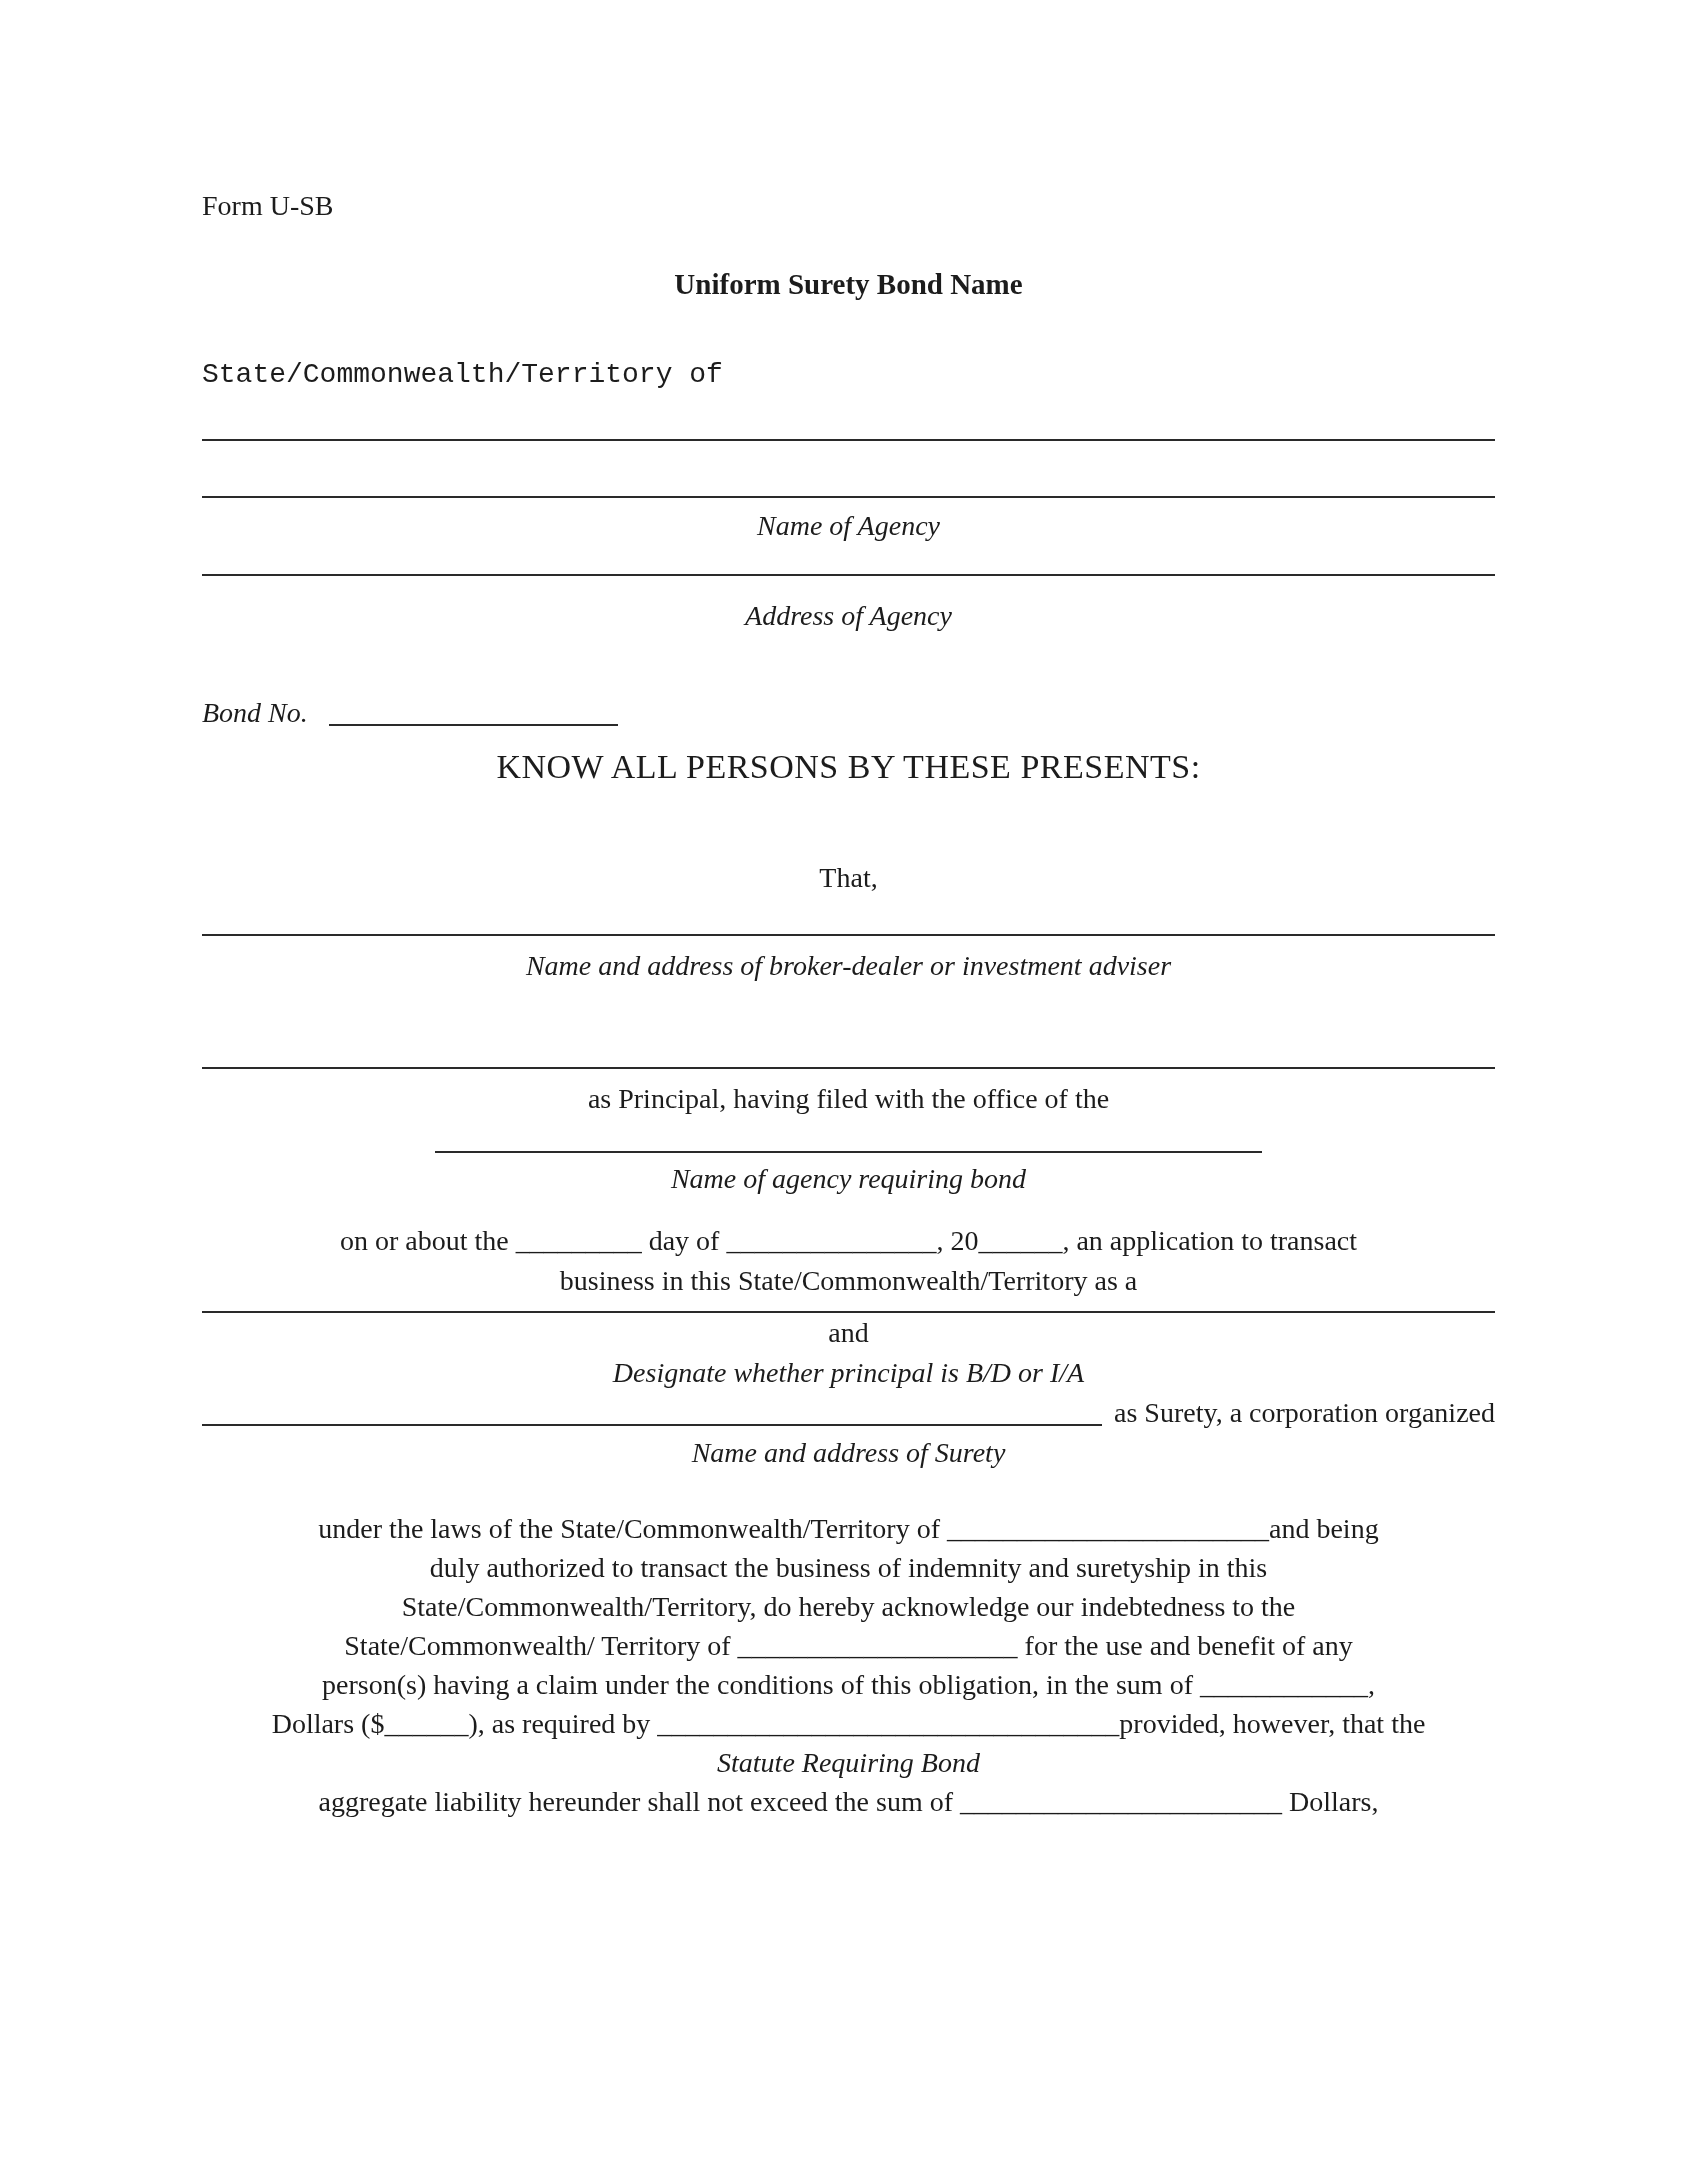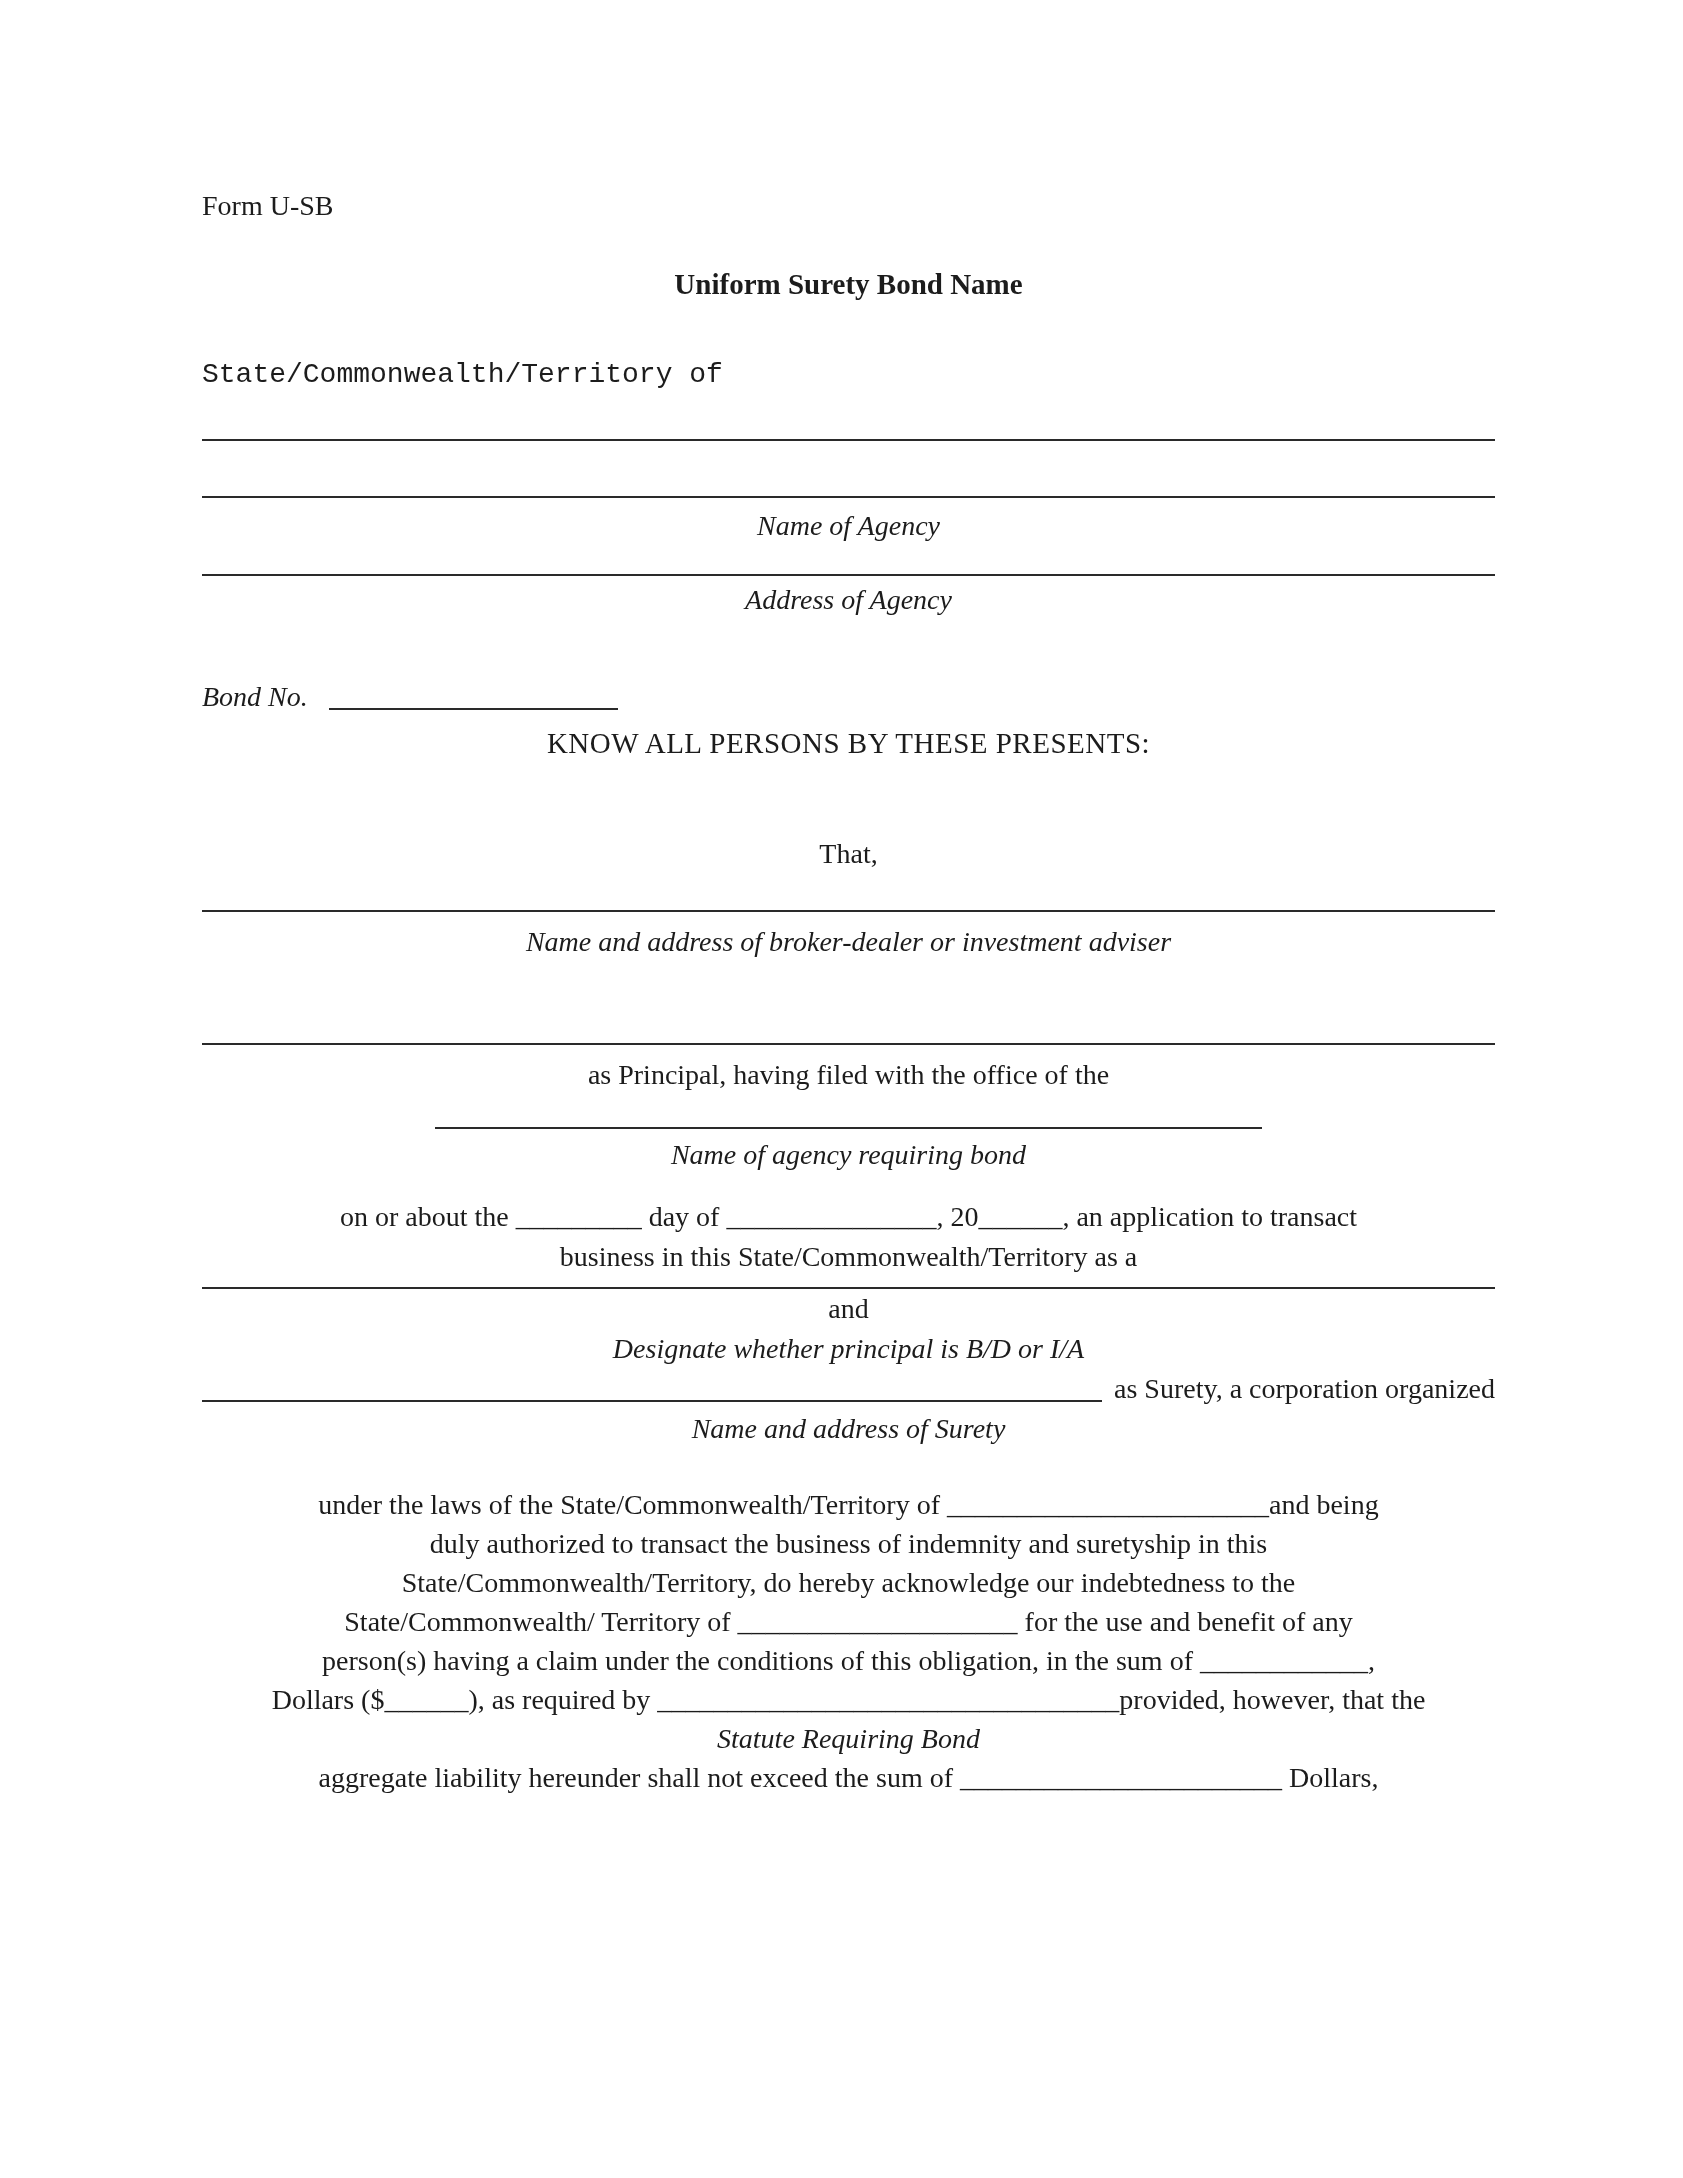--- a/index.html
+++ b/index.html
@@ -32,31 +32,31 @@
     margin-left: auto;
     margin-right: auto;
   }
   .form-number   { padding-top: 186px; }
   .doc-title     { margin-top: 38px; font-size: 29px; }
   .state-label   { margin-top: 51px; font-family: Liberation Mono, monospace; }
   .rule-1        { margin-top: 44px; }
   .rule-2        { margin-top: 55px; }
   .cap-agency    { margin-top: 8px; }
   .rule-3        { margin-top: 28px; }
-  .cap-address   { margin-top: 4px; }
+  .cap-address   { margin-top: 20px; }
   .bond-line     { margin-top: 57px; }
   .blank-inline {
     display: inline-block;
     height: 0;
     border-bottom: 2px solid #2a2a2a;
     vertical-align: baseline;
     transform: translateY(4px);
   }
   .bond-blank { width: 289px; margin-left: 14px; }
-  .know-all      { margin-top: 6px; font-size: 29px; letter-spacing: 0.5px; }
+  .know-all      { margin-top: 14px; font-size: 34px; letter-spacing: 0.5px; }
   .that-line     { margin-top: 71px; }
   .rule-4        { margin-top: 36px; }
   .cap-broker    { margin-top: 10px; }
   .rule-5        { margin-top: 81px; }
   .principal     { margin-top: 10px; }
   .rule-6        { margin-top: 32px; }
   .cap-requiring { margin-top: 6px; }
   .date-line     { margin-top: 22px; }
   .business-line { margin-top: 0; }
   .rule-7        { margin-top: 10px; }

